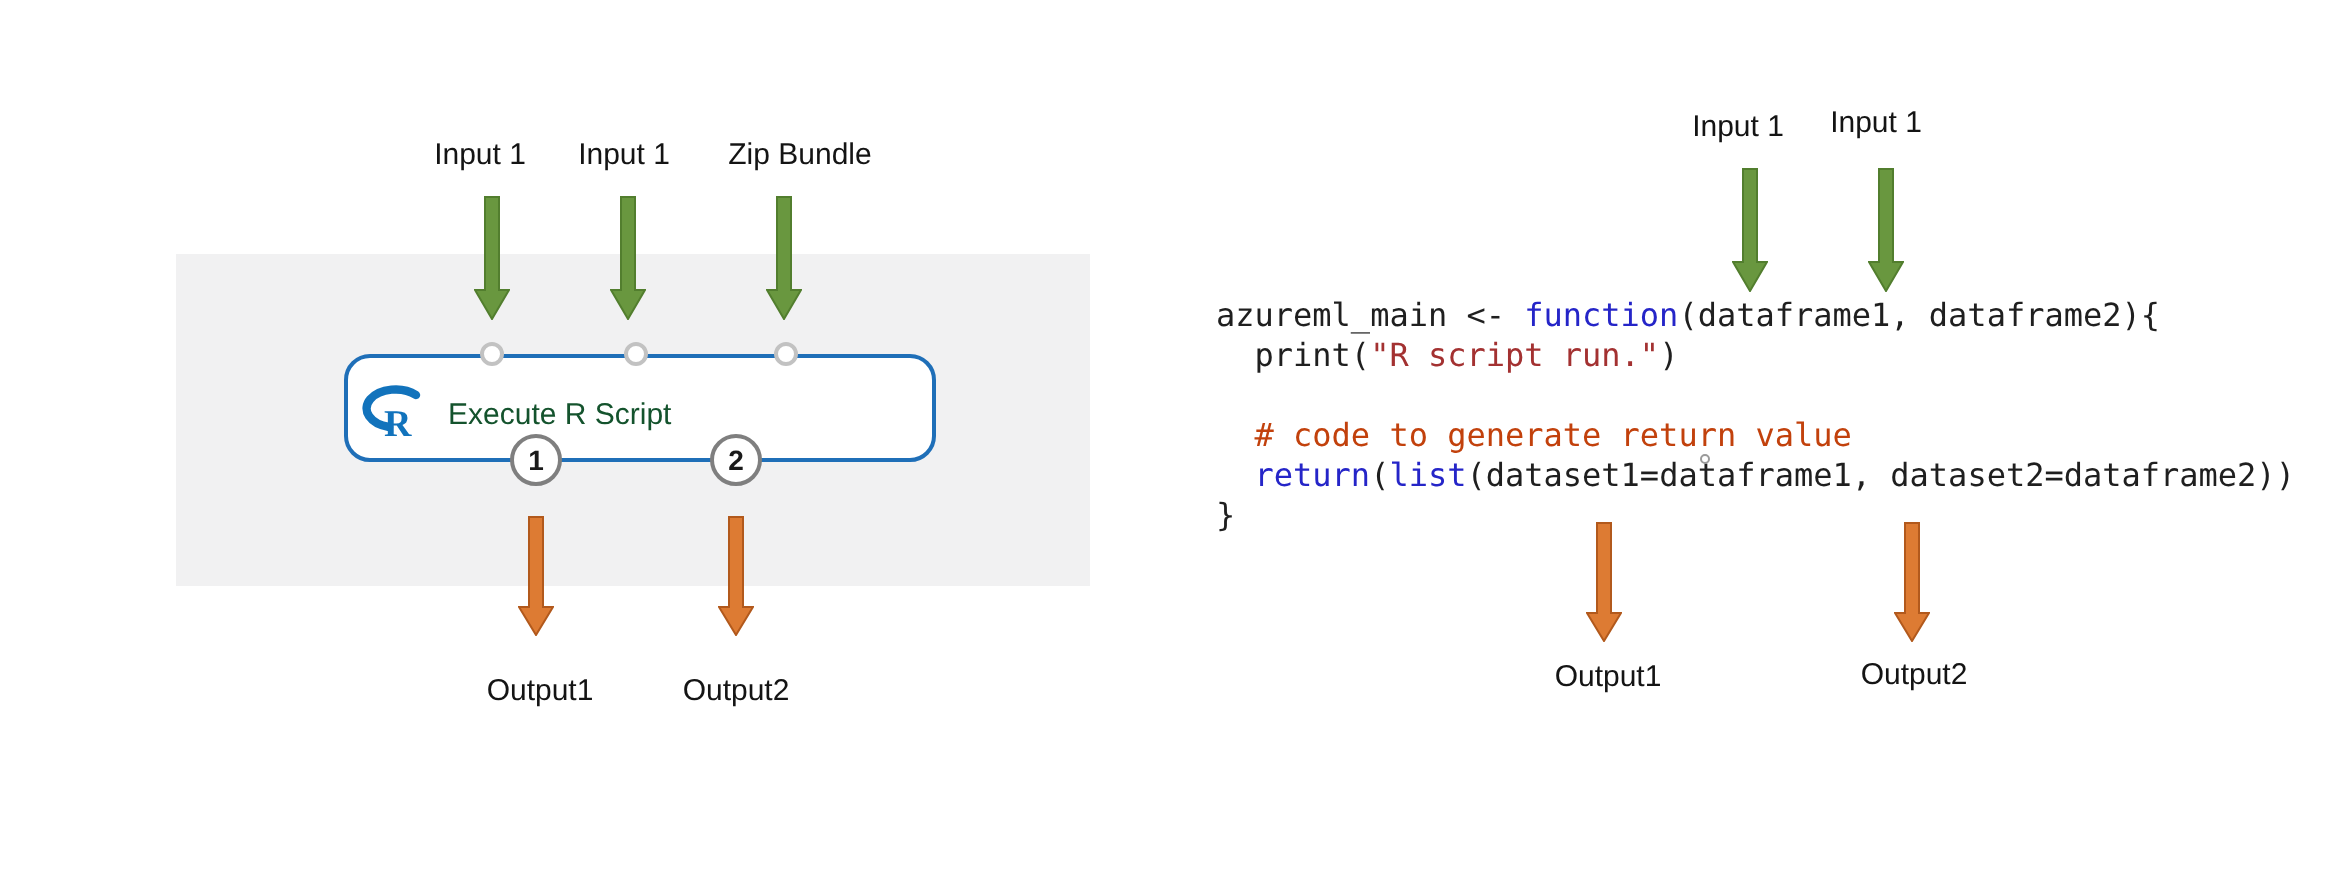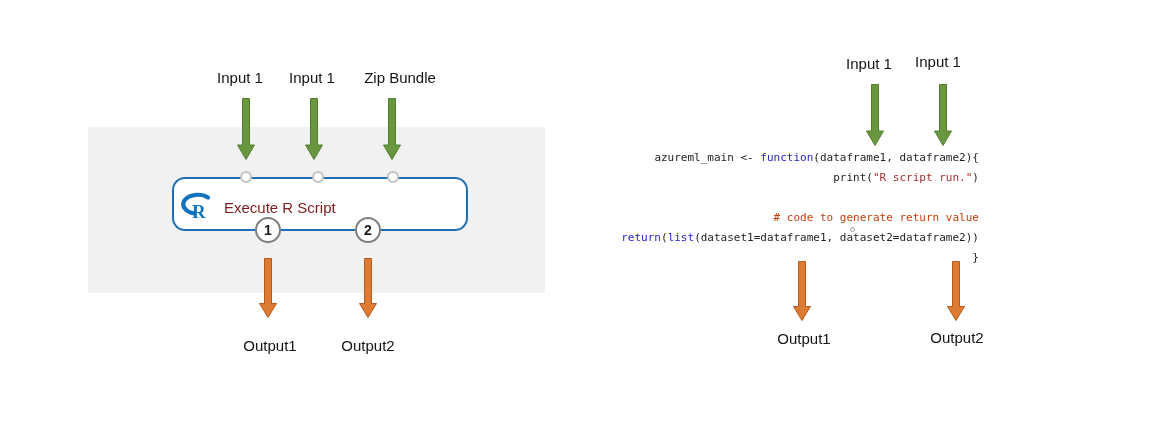--- a/index.html
+++ b/index.html
@@ -12,36 +12,36 @@
   .gray-panel{left:88px;top:127px;width:457px;height:166px;background:#f1f1f2;}
   .io-label{width:110px;text-align:center;font-size:15px;color:#141414;white-space:nowrap;}
   .arrow{width:18px;}
   .arrow svg{display:block;width:100%;height:100%;}
   .arrow-green svg polygon{fill:#69973f;stroke:#527e2e;stroke-width:1;}
   .arrow-orange svg polygon{fill:#dd7b33;stroke:#b2591c;stroke-width:1;}
   .module-node{
     left:172px;top:177px;width:296px;height:54px;background:#ffffff;
     border:2px solid #1f6fb8;border-radius:13px;box-sizing:border-box;
   }
-  .module-title{left:224px;top:199px;font-size:15px;color:#7f1d1d;white-space:nowrap;}
+  .module-title{left:224px;top:199px;font-size:15px;color:#14532d;white-space:nowrap;}
   .r-logo{left:181px;top:192px;width:36px;height:30px;}
   .port-in{
     width:12px;height:12px;border-radius:50%;background:#ffffff;
     border:2px solid #c2c2c2;box-sizing:border-box;top:171px;
   }
   .port-out{
     width:26px;height:26px;border-radius:50%;background:#ffffff;
     border:2px solid #7f7f7f;box-sizing:border-box;top:217px;
     display:flex;align-items:center;justify-content:center;
     font-size:14px;font-weight:600;color:#1a1a1a;
   }
   
   .code-block{
     left:608px;top:148px;font-family:"DejaVu Sans Mono","Liberation Mono",monospace;
-    font-size:11px;line-height:20px;white-space:pre;color:#1f1f1f;text-align:right;
+    font-size:16px;line-height:20px;white-space:pre;color:#1f1f1f;
   }
   .tok-plain{color:#1f1f1f;}
   .tok-kw{color:#2525c8;}
   .tok-str{color:#a33131;}
   .tok-com{color:#c2410c;}
   .stray-mark{
     left:850px;top:227px;width:5px;height:5px;border:1px solid #9a9a9a;
     border-radius:50%;background:transparent;box-sizing:border-box;
   }
 </style>

